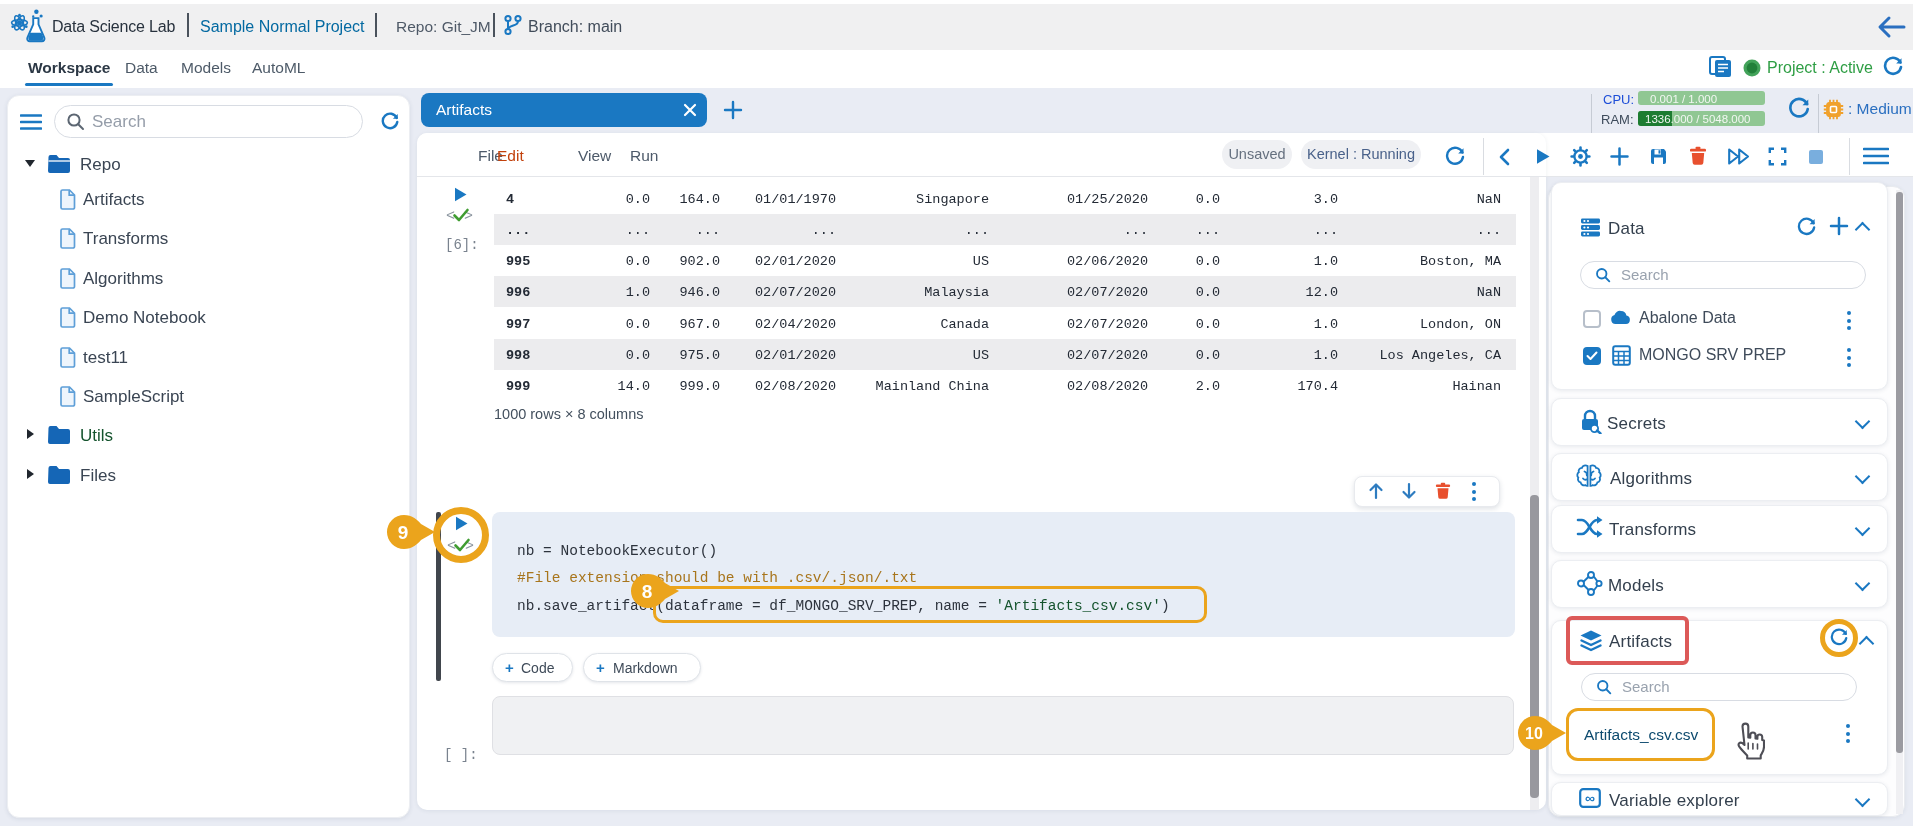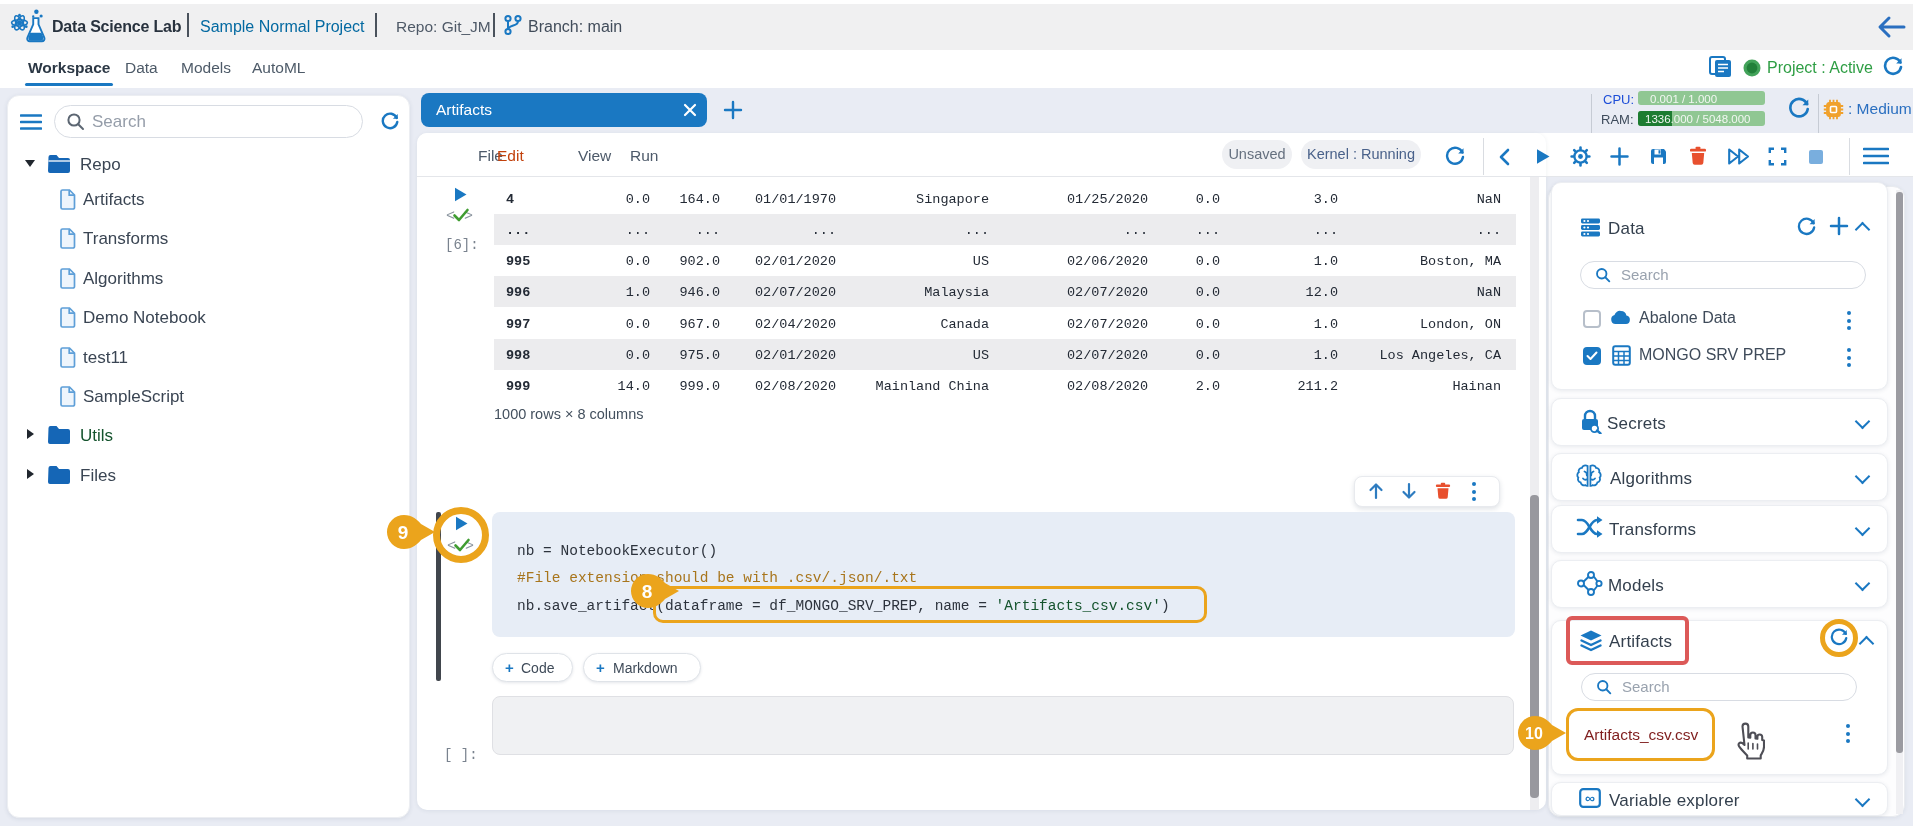--- a/index.html
+++ b/index.html
@@ -38,21 +38,21 @@
  <circle cx="9" cy="15" r="2.4" fill="#1a78c2"></circle>
  <circle cx="9" cy="7.8" r="1.3" fill="#1a78c2"></circle>
       <circle cx="2.6" cy="18.7" r="1.3" fill="#1a78c2"></circle>
       <circle cx="15.4" cy="18.7" r="1.3" fill="#1a78c2"></circle>
  <circle cx="25" cy="4.5" r="2.1" fill="#1a78c2"></circle>
       <circle cx="29.5" cy="8.5" r="1.5" fill="#1a78c2"></circle>
       <circle cx="22" cy="9" r="1.1" fill="#1a78c2"></circle>
  <path d="M22 10.5 h5 v6 l5.5 12.5 a2.5 2.5 0 0 1 -2.3 3.5 h-11.4 a2.5 2.5 0 0 1 -2.3 -3.5 l5.5 -12.5 z" fill="#fff" stroke="#1a78c2" stroke-width="1.8"></path>
  <path d="M19.2 24.5 h10.6 l1.7 4 a2.5 2.5 0 0 1 -2.3 3.5 h-9.4 a2.5 2.5 0 0 1 -2.3 -3.5 z" fill="#1a78c2"></path>
 </svg>
-<div class="a" style="left:52px;top:18px;font-size:16px;font-weight:bold;color:#28323e;letter-spacing:-.2px">Data Science Lab</div>
+<div class="a" style="left:52px;top:18px;font-size:16px;font-weight:normal;color:#28323e;letter-spacing:-.2px">Data Science Lab</div>
 <div class="sepv" style="left:187px;top:13px;height:24px;background:#4a525c;width:1.6px"></div>
 <div class="a" style="left:200px;top:18px;font-size:16px;color:#0369a1">Sample Normal Project</div>
 <div class="sepv" style="left:375px;top:13px;height:24px;background:#4a525c;width:1.6px"></div>
 <div class="a" style="left:396px;top:18px;font-size:15.5px;color:#4e5967">Repo: Git_JM</div>
 <div class="sepv" style="left:493px;top:13px;height:24px;background:#4a525c;width:1.6px"></div>
 <svg class="a" style="left:503px;top:14px" width="20" height="22" viewBox="0 0 20 22">
  <g fill="none" stroke="#1a78c2" stroke-width="2">
   <circle cx="5" cy="4.5" r="2.6"></circle>
         <circle cx="15" cy="4.5" r="2.6"></circle>
         <circle cx="5" cy="17.5" r="2.6"></circle>
@@ -288,21 +288,21 @@
 <div class="cellrow" style="right:693px;top:348px">0.0</div>
 <div class="cellrow" style="right:575px;top:348px">1.0</div>
 <div class="cellrow" style="right:412px;top:348px">Los Angeles, CA</div>
 <div class="cellrow" style="left:506px;top:379px;font-weight:bold">999</div>
 <div class="cellrow" style="right:1263px;top:379px">14.0</div>
 <div class="cellrow" style="right:1193px;top:379px">999.0</div>
 <div class="cellrow" style="right:1077px;top:379px">02/08/2020</div>
 <div class="cellrow" style="right:924px;top:379px">Mainland China</div>
 <div class="cellrow" style="right:765px;top:379px">02/08/2020</div>
 <div class="cellrow" style="right:693px;top:379px">2.0</div>
-<div class="cellrow" style="right:575px;top:379px">211.2</div>
+<div class="cellrow" style="right:575px;top:379px">170.4</div>
 <div class="cellrow" style="right:412px;top:379px">Hainan</div>
 <div class="a" style="left:494px;top:406px;font-size:14.5px;color:#43505e">1000 rows × 8 columns</div>
 
 <svg class="a" style="left:452px;top:186px" width="17" height="17" viewBox="0 0 17 17">
  <path d="M3 1.8 L14.5 8.5 L3 15.2 z" fill="#1a78c2"></path>
 </svg>
 <div class="a" style="left:446px;top:208px;font-size:15px;color:#8a949e;font-family:'Liberation Mono',monospace">&lt;<span style="visibility:hidden">x</span>&gt;</div>
 <svg class="a" style="left:452px;top:207px" width="18" height="16" viewBox="0 0 18 16">
  <path d="M2.5 8.5 L7 13 L15.5 3" stroke="#3f9c31" stroke-width="2.6" fill="none" stroke-linecap="round" stroke-linejoin="round"></path>
 </svg>
@@ -458,21 +458,21 @@
  <path d="M18.4 6.5 A8 8 0 1 0 19 11" stroke="#1a78c2" stroke-width="2.4" fill="none" stroke-linecap="round"></path>
  <path d="M19.5 2.2 v5.3 h-5.3 z" fill="#1a78c2"></path>
 </svg>
 <div class="chev up" style="left:1861px;top:638px"></div>
 <div class="srch" style="left:1581px;top:673px;width:276px;height:28px;border-radius:14px"></div>
 <svg class="a" style="left:1596px;top:679px" width="16" height="16" viewBox="0 0 19 19">
  <circle cx="8" cy="8" r="5.6" fill="none" stroke="#1a78c2" stroke-width="2.2"></circle>
  <path d="M12.2 12.2 L17 17" stroke="#1a78c2" stroke-width="2.2" stroke-linecap="round"></path>
 </svg>
 <div class="a" style="left:1622px;top:678px;font-size:15px;color:#99a2ae">Search</div>
-<div class="a" style="left:1584px;top:726px;font-size:15.5px;color:#7f1d1d">Artifacts_csv.csv</div>
+<div class="a" style="left:1584px;top:726px;font-size:15.5px;color:#0c4a6e">Artifacts_csv.csv</div>
 <div class="dots3" style="left:1846px;top:724px">
       <i></i>
       <i></i>
       <i></i>
     </div>
 
 <div class="card" style="left:1551px;top:782px;width:337px;height:34px"></div>
 <svg class="a" style="left:1579px;top:788px" width="22" height="20" viewBox="0 0 22 20">
  <rect x="1.2" y="1.2" width="19.6" height="17.6" rx="3" fill="none" stroke="#1a78c2" stroke-width="2.2"></rect>
  <text x="11" y="14.5" font-size="14" font-weight="bold" fill="#1a78c2" text-anchor="middle" font-family="Liberation Sans">∞</text>

